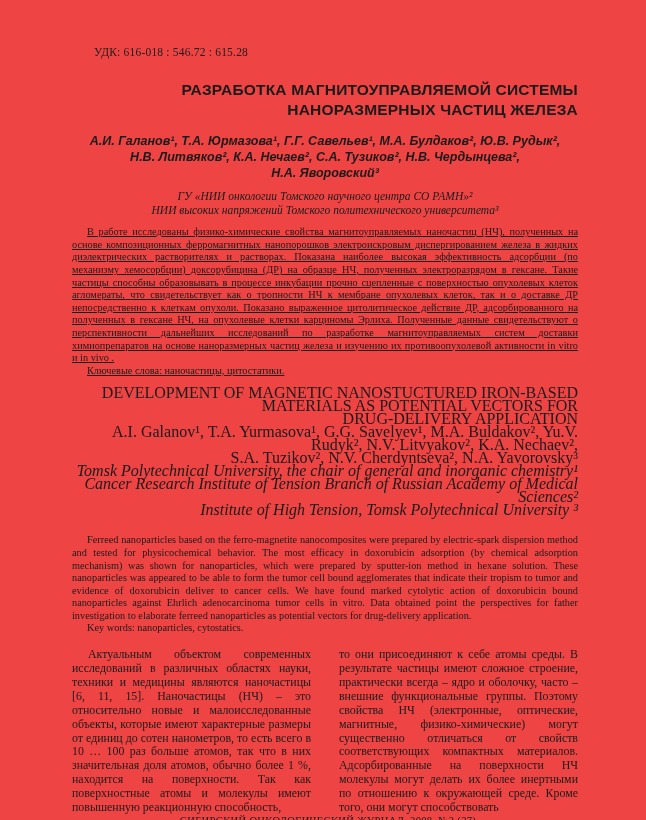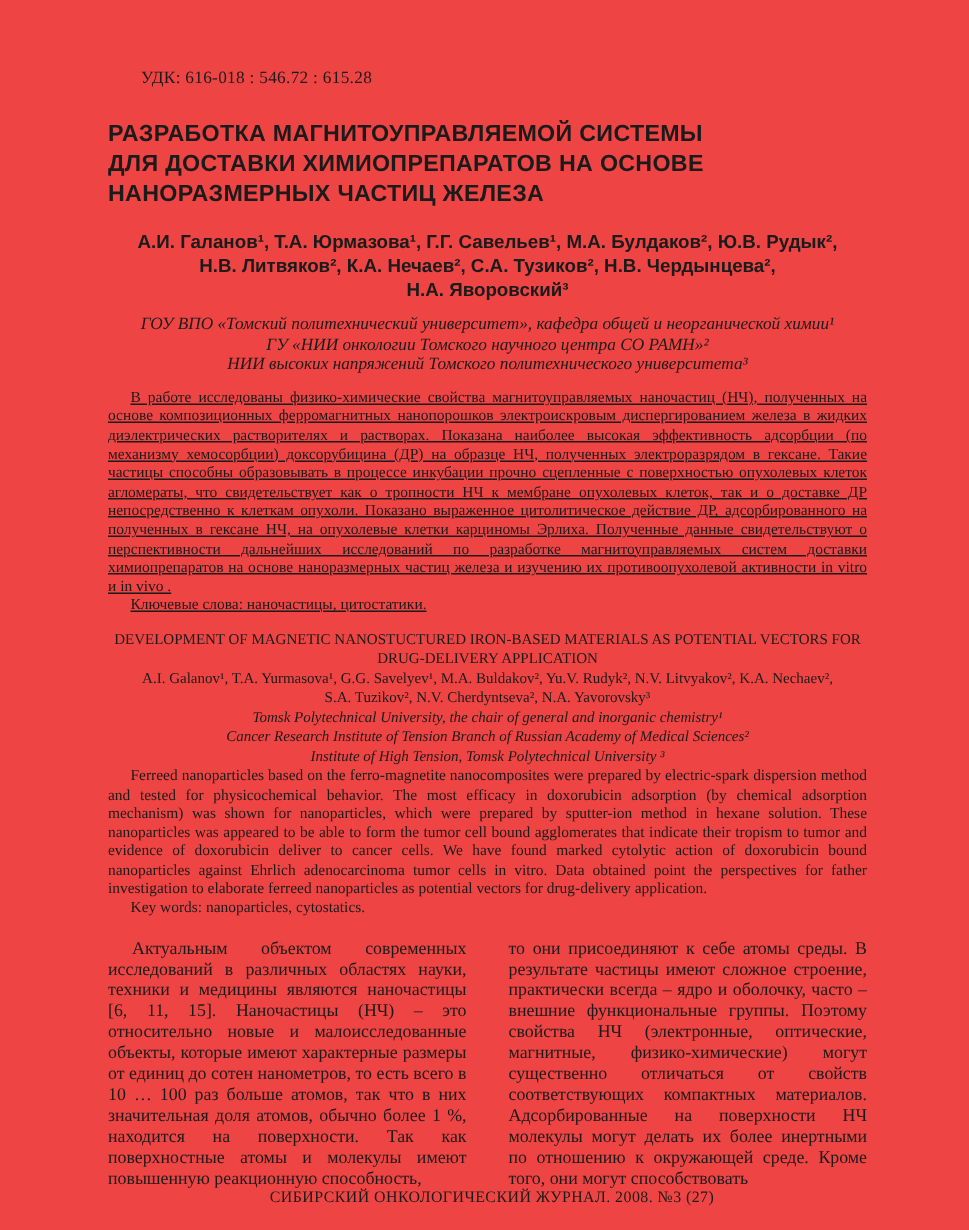--- a/index.html
+++ b/index.html
@@ -18,56 +18,57 @@
     flex-direction: column;
     overflow: hidden;
   }
   .udc {
     font-size: 11.5px;
     margin-left: 22px;
     margin-bottom: 22px;
     letter-spacing: 0.2px;
   }
   .title-ru {
-    text-align: left;
+    text-align: right;
     font-family: "Liberation Sans", "DejaVu Sans", sans-serif;
     font-weight: bold;
     font-size: 15.5px;
     line-height: 20px;
     letter-spacing: 0.2px;
     margin-bottom: 13px;
   }
   .authors-ru {
     text-align: center;
     font-family: "Liberation Sans", "DejaVu Sans", sans-serif;
     font-weight: bold;
     font-size: 12.5px;
     line-height: 16px;
     margin-bottom: 9px;
+    font-style: italic;
   }
   .affil-ru {
     text-align: center;
     font-style: italic;
     font-size: 11.5px;
     line-height: 13.6px;
     margin-bottom: 9px;
   }
   .abstract {
     font-size: 10.3px;
     line-height: 12.6px;
     text-align: justify;
   }
   .abstract p { margin: 0; text-indent: 15px; }
   .abstract .keywords { text-indent: 15px; }
   .abstract-ru { margin-bottom: 9px; text-decoration: underline; }
   .en-block {
-    text-align: center;
-    font-size: 10px;
+    text-align: right;
+    font-size: 16px;
     line-height: 13px;
-    margin-bottom: 1px;
+    margin-bottom: 18px;
   }
   .en-affil { font-style: italic; }
   .abstract-en { margin-bottom: 13px; }
   .columns {
     display: flex;
     gap: 28px;
     font-size: 11.9px;
     line-height: 13.9px;
     text-align: justify;
   }
@@ -84,32 +85,30 @@
 </style>
 </head>
 <body>
 
 <div class="page">
 
   <div class="udc">УДК: 616-018 : 546.72 : 615.28</div>
 
   <div class="title-ru">
     <div>РАЗРАБОТКА МАГНИТОУПРАВЛЯЕМОЙ СИСТЕМЫ</div>
-    <div>ДЛЯ ДОСТАВКИ ХИМИОПРЕПАРАТОВ НА ОСНОВЕ</div>
     <div>НАНОРАЗМЕРНЫХ ЧАСТИЦ ЖЕЛЕЗА</div>
   </div>
 
   <div class="authors-ru">
     <div>А.И. Галанов¹, Т.А. Юрмазова¹, Г.Г. Савельев¹, М.А. Булдаков², Ю.В. Рудык²,</div>
     <div>Н.В. Литвяков², К.А. Нечаев², С.А. Тузиков², Н.В. Чердынцева²,</div>
     <div>Н.А. Яворовский³</div>
   </div>
 
   <div class="affil-ru">
-    <div>ГОУ ВПО «Томский политехнический университет», кафедра общей и неорганической химии¹</div>
     <div>ГУ «НИИ онкологии Томского научного центра СО РАМН»²</div>
     <div>НИИ высоких напряжений Томского политехнического университета³</div>
   </div>
 
   <div class="abstract abstract-ru">
     <p>В работе исследованы физико-химические свойства магнитоуправляемых наночастиц (НЧ), полученных на основе композиционных ферромагнитных нанопорошков электроискровым диспергированием железа в жидких диэлектрических растворителях и растворах. Показана наиболее высокая эффективность адсорбции (по механизму хемосорбции) доксорубицина (ДР) на образце НЧ, полученных электроразрядом в гексане. Такие частицы способны образовывать в процессе инкубации прочно сцепленные с поверхностью опухолевых клеток агломераты, что свидетельствует как о тропности НЧ к мембране опухолевых клеток, так и о доставке ДР непосредственно к клеткам опухоли. Показано выраженное цитолитическое действие ДР, адсорбированного на полученных в гексане НЧ,  на опухолевые клетки карциномы Эрлиха. Полученные данные свидетельствуют о перспективности дальнейших исследований по разработке магнитоуправляемых систем доставки химиопрепаратов на основе наноразмерных частиц железа и изучению их противоопухолевой активности in vitro и in vivo .</p>
     <p class="keywords">Ключевые слова: наночастицы, цитостатики.</p>
   </div>
 
   <div class="en-block">

